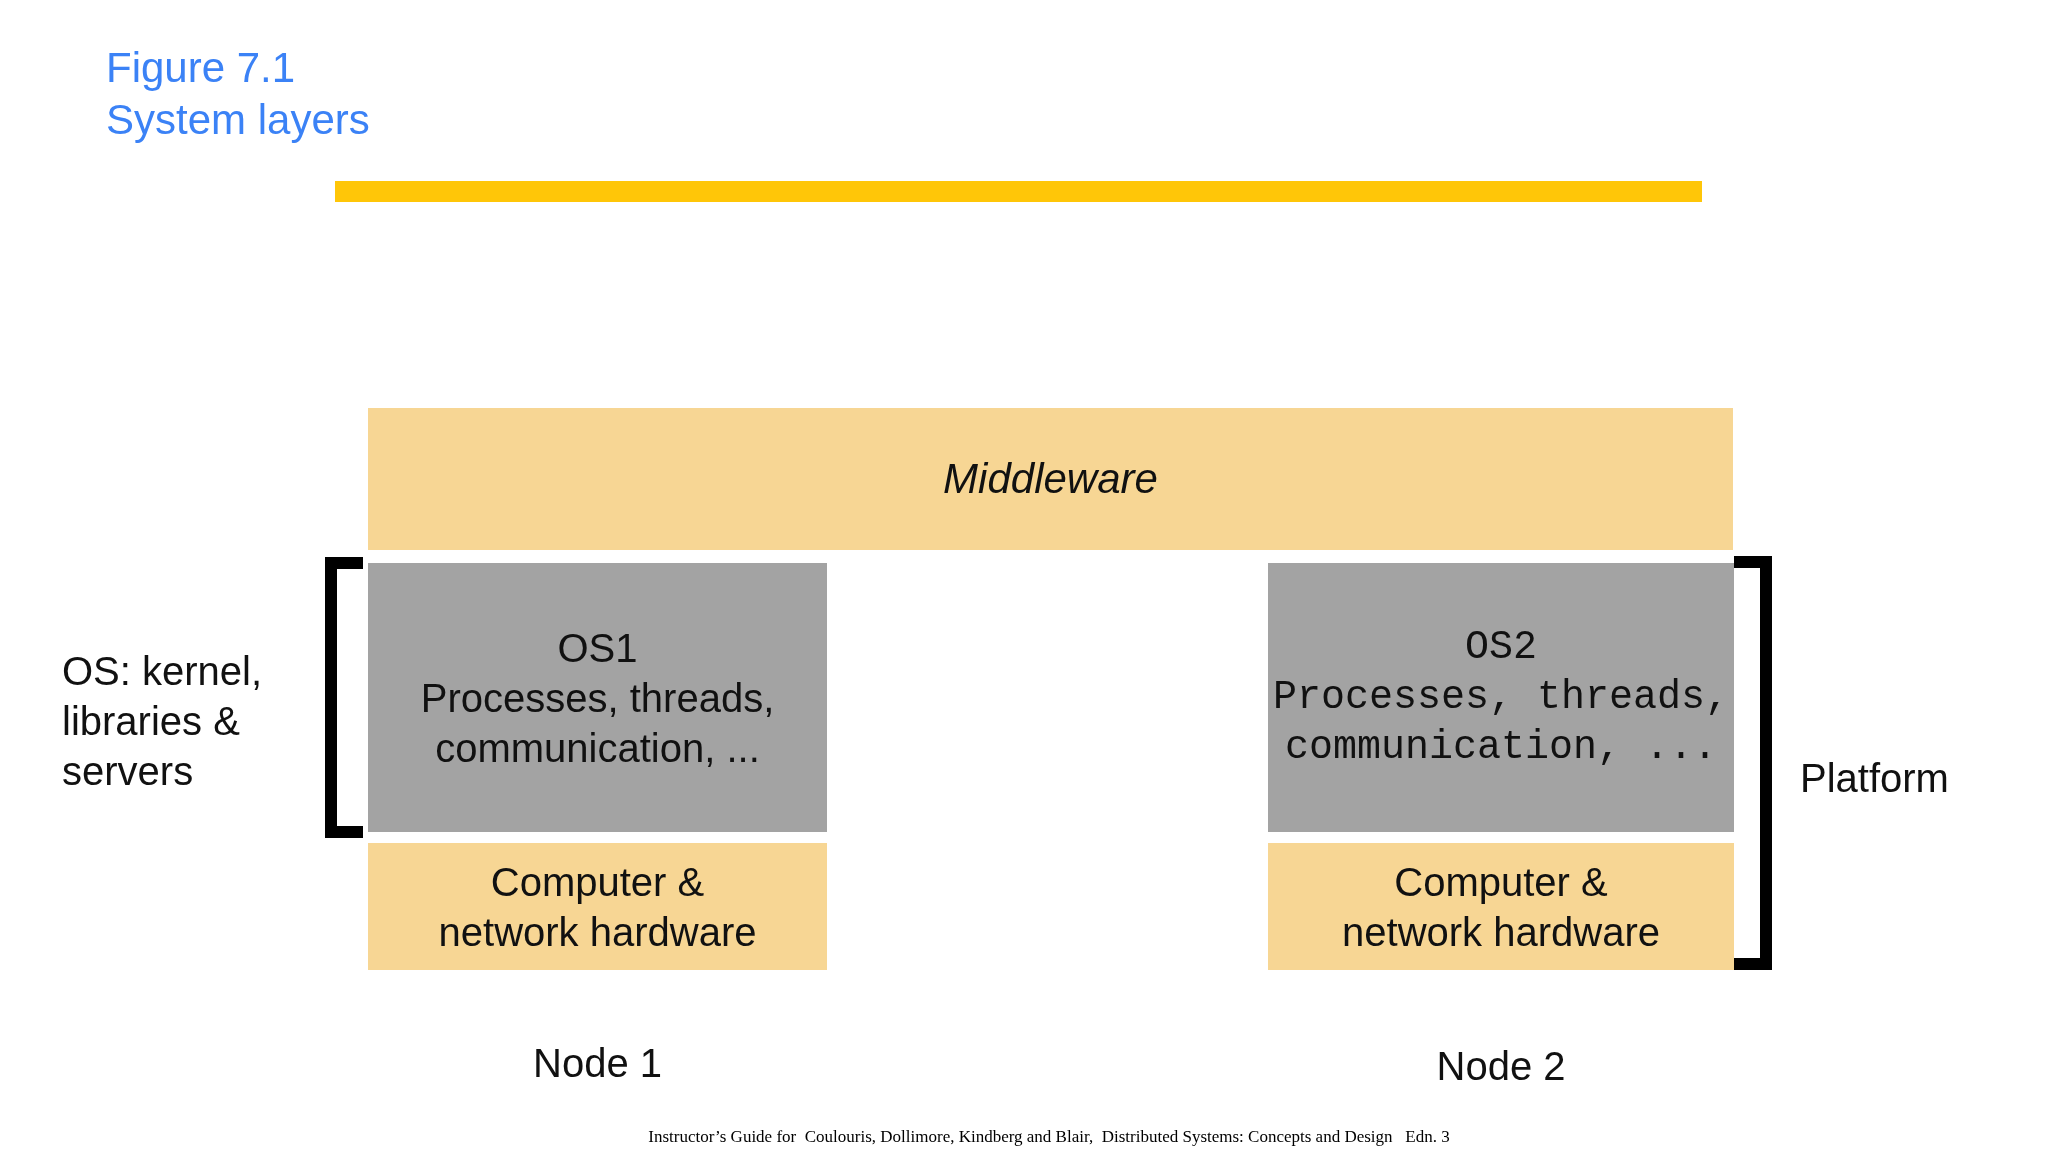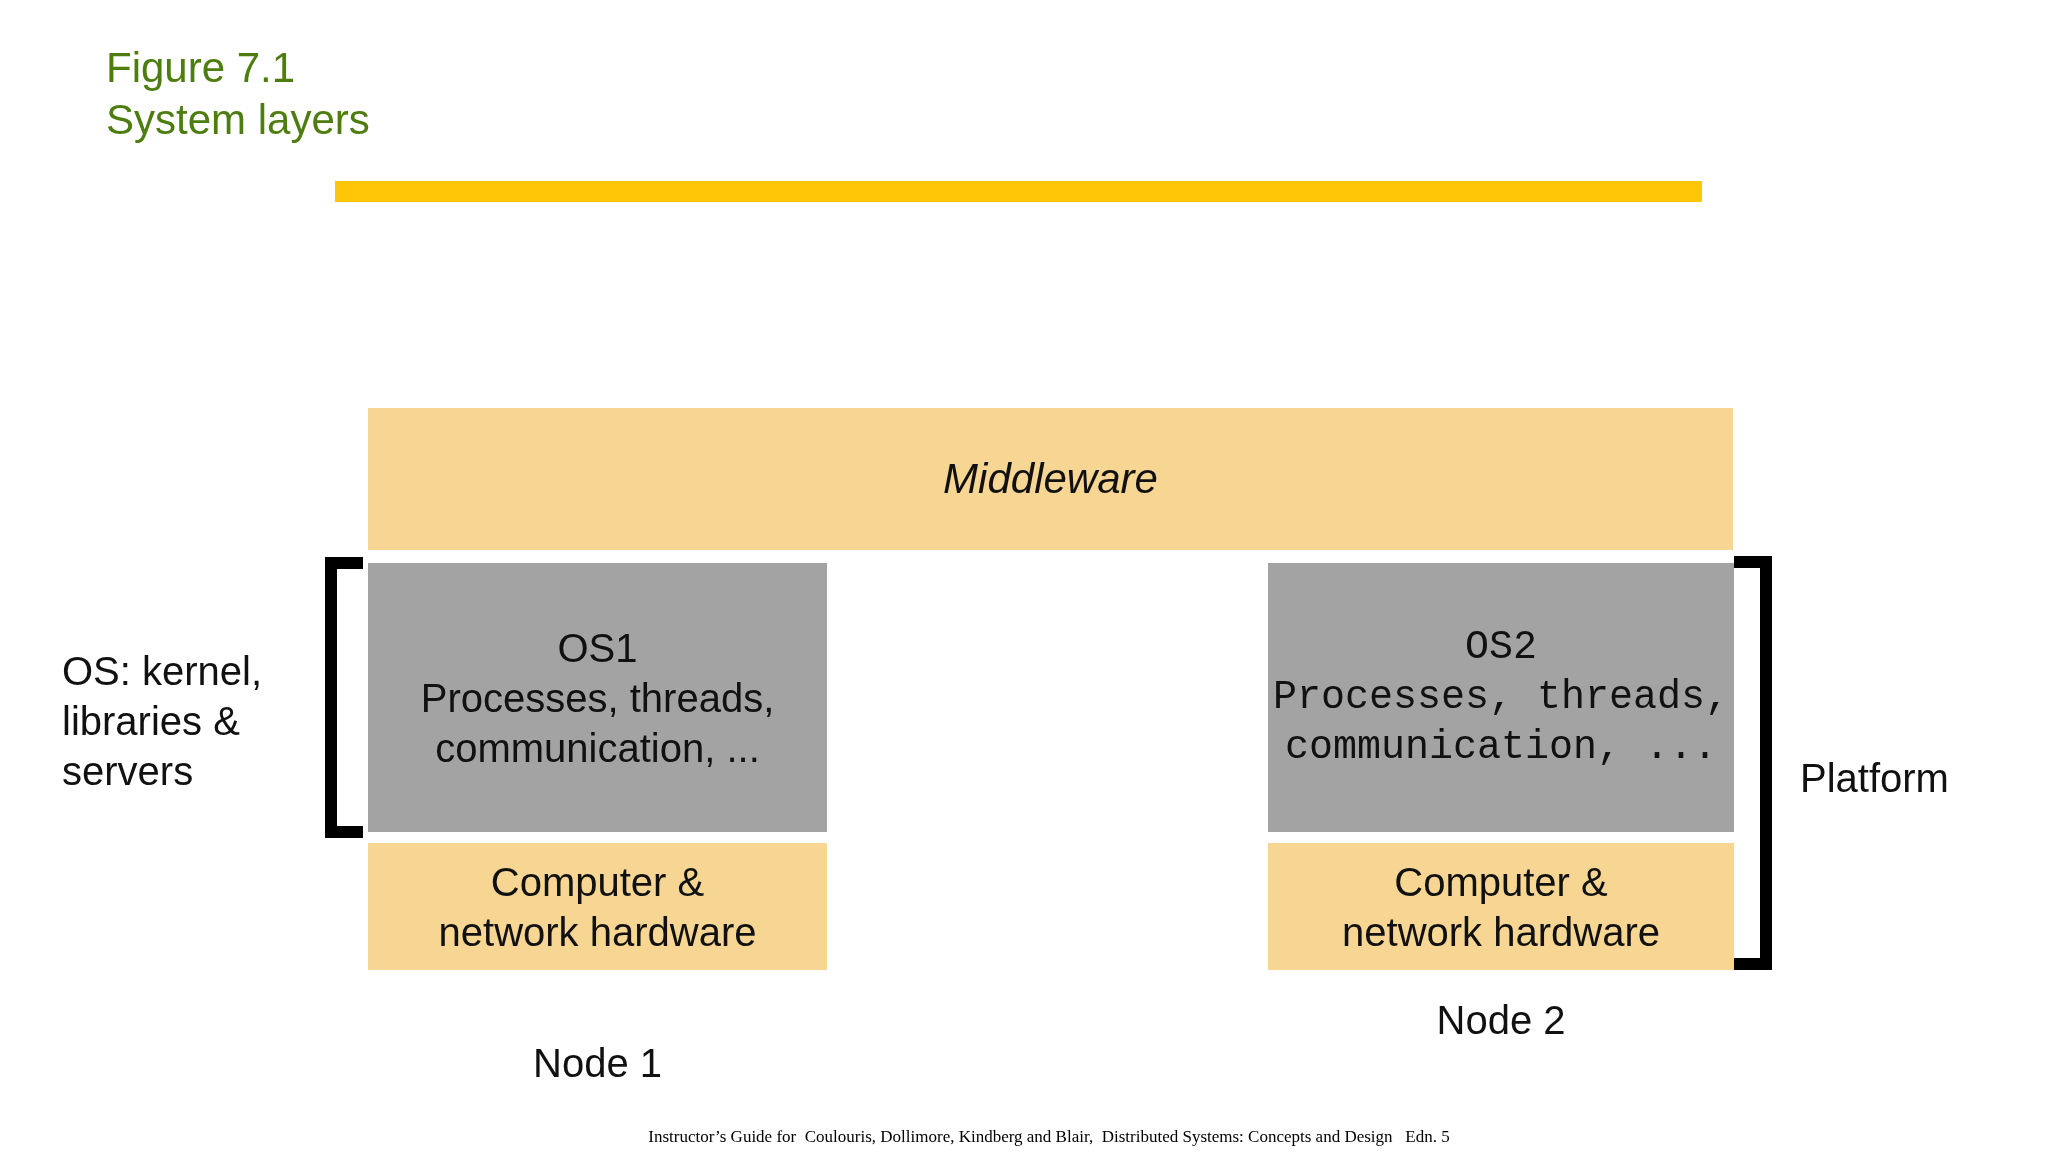--- a/index.html
+++ b/index.html
@@ -15,21 +15,21 @@
     overflow: hidden;
     font-family: "Liberation Sans", sans-serif;
     color: #111111;
   }
   .figure-title {
     position: absolute;
     left: 106px;
     top: 42px;
     font-size: 42px;
     line-height: 52px;
-    color: #4d7c0f;
+    color: #3b82f6;
   }
   .divider-bar {
     position: absolute;
     left: 335px;
     top: 181px;
     width: 1367px;
     height: 21px;
     background: #ffc608;
   }
   .box {
@@ -50,21 +50,21 @@
   .box-os2 { left: 1268px; top: 563px; width: 466px; height: 269px; font-size: 40px; line-height: 50px; font-family: Liberation Mono, monospace; }
   .box-hw1 { left: 368px;  top: 843px; width: 459px; height: 127px; font-size: 40px; line-height: 50px; }
   .box-hw2 { left: 1268px; top: 843px; width: 466px; height: 127px; font-size: 40px; line-height: 50px; }
   .node-label {
     position: absolute;
     top: 998px;
     font-size: 40px;
     text-align: center;
   }
   .node-label-1 { left: 368px;  width: 459px; margin-top: 43px; }
-  .node-label-2 { left: 1268px; width: 466px; }
+  .node-label-2 { left: 1268px; width: 466px; margin-top: 46px; }
   .os-kernel-label {
     position: absolute;
     left: 62px;
     top: 646px;
     font-size: 40px;
     line-height: 50px;
     text-align: left;
   }
   .platform-label {
     position: absolute;
@@ -155,17 +155,17 @@
     <div>libraries &amp;</div>
     <div>servers</div>
   </div>
 
   <div class="bracket bracket-left"></div>
   <div class="bracket bracket-right"></div>
 
   <div class="platform-label">Platform</div>
 
   <div class="footer">
-    <div>Instructor’s Guide for  Coulouris, Dollimore, Kindberg and Blair,  Distributed Systems: Concepts and Design   Edn. 5</div>
+    <div>Instructor’s Guide for  Coulouris, Dollimore, Kindberg and Blair,  Distributed Systems: Concepts and Design   Edn. 3</div>
     
   </div>
 
 </div>
 
 </body></html>

